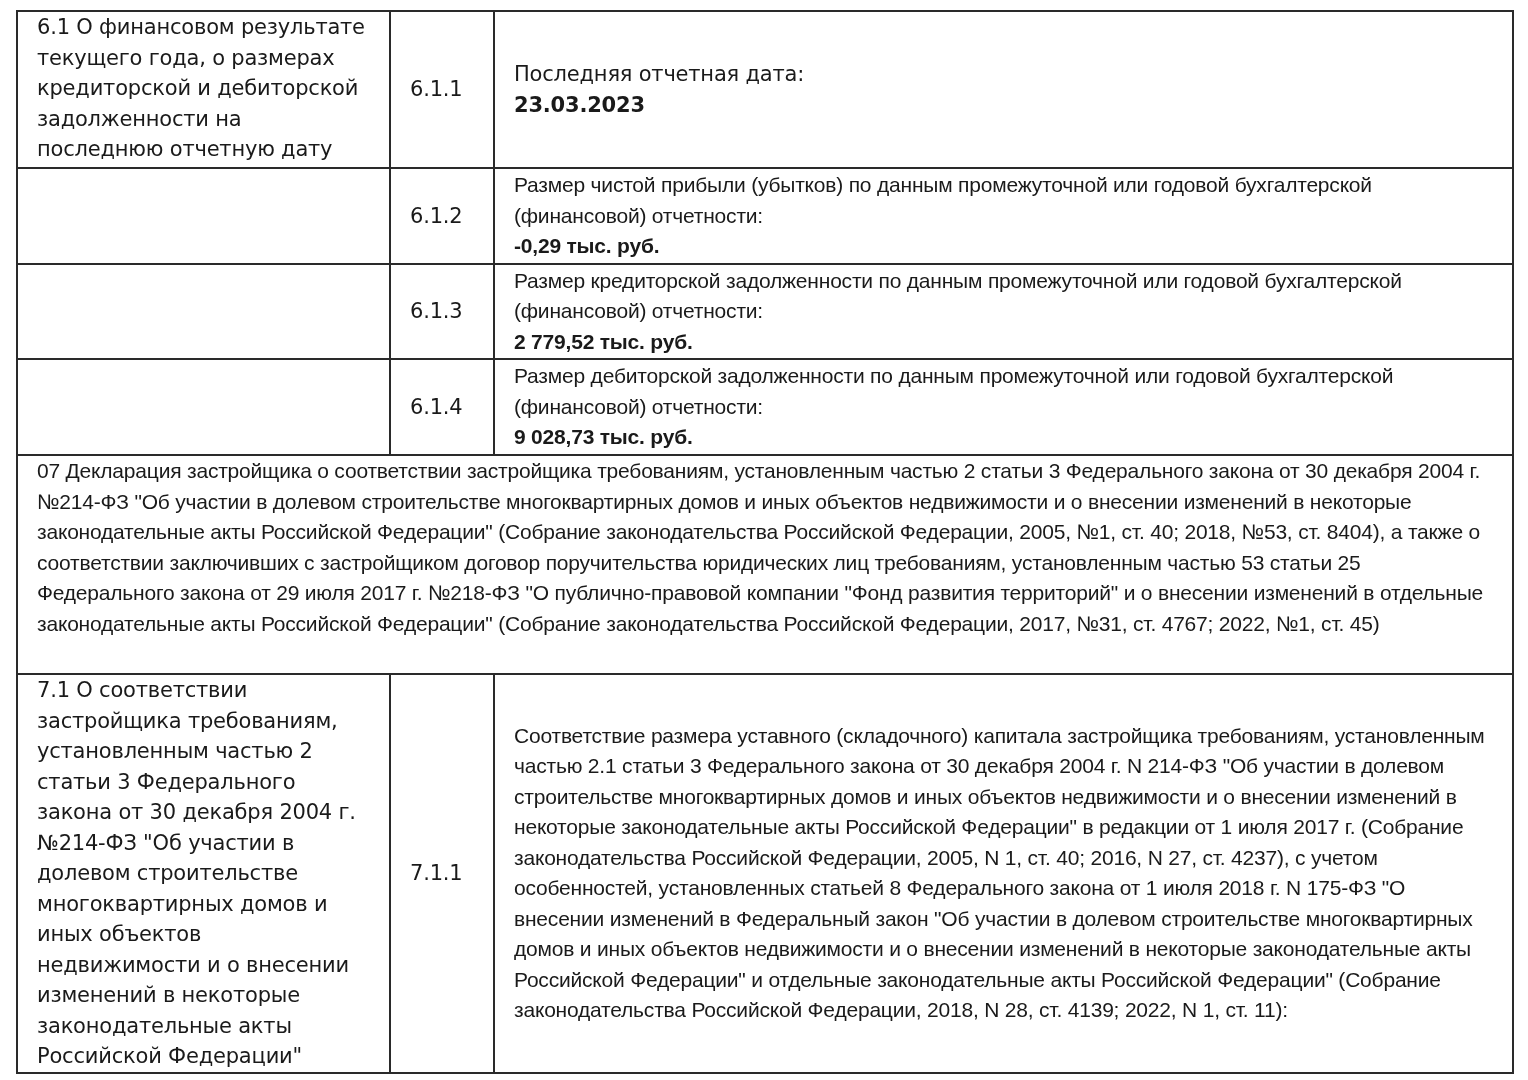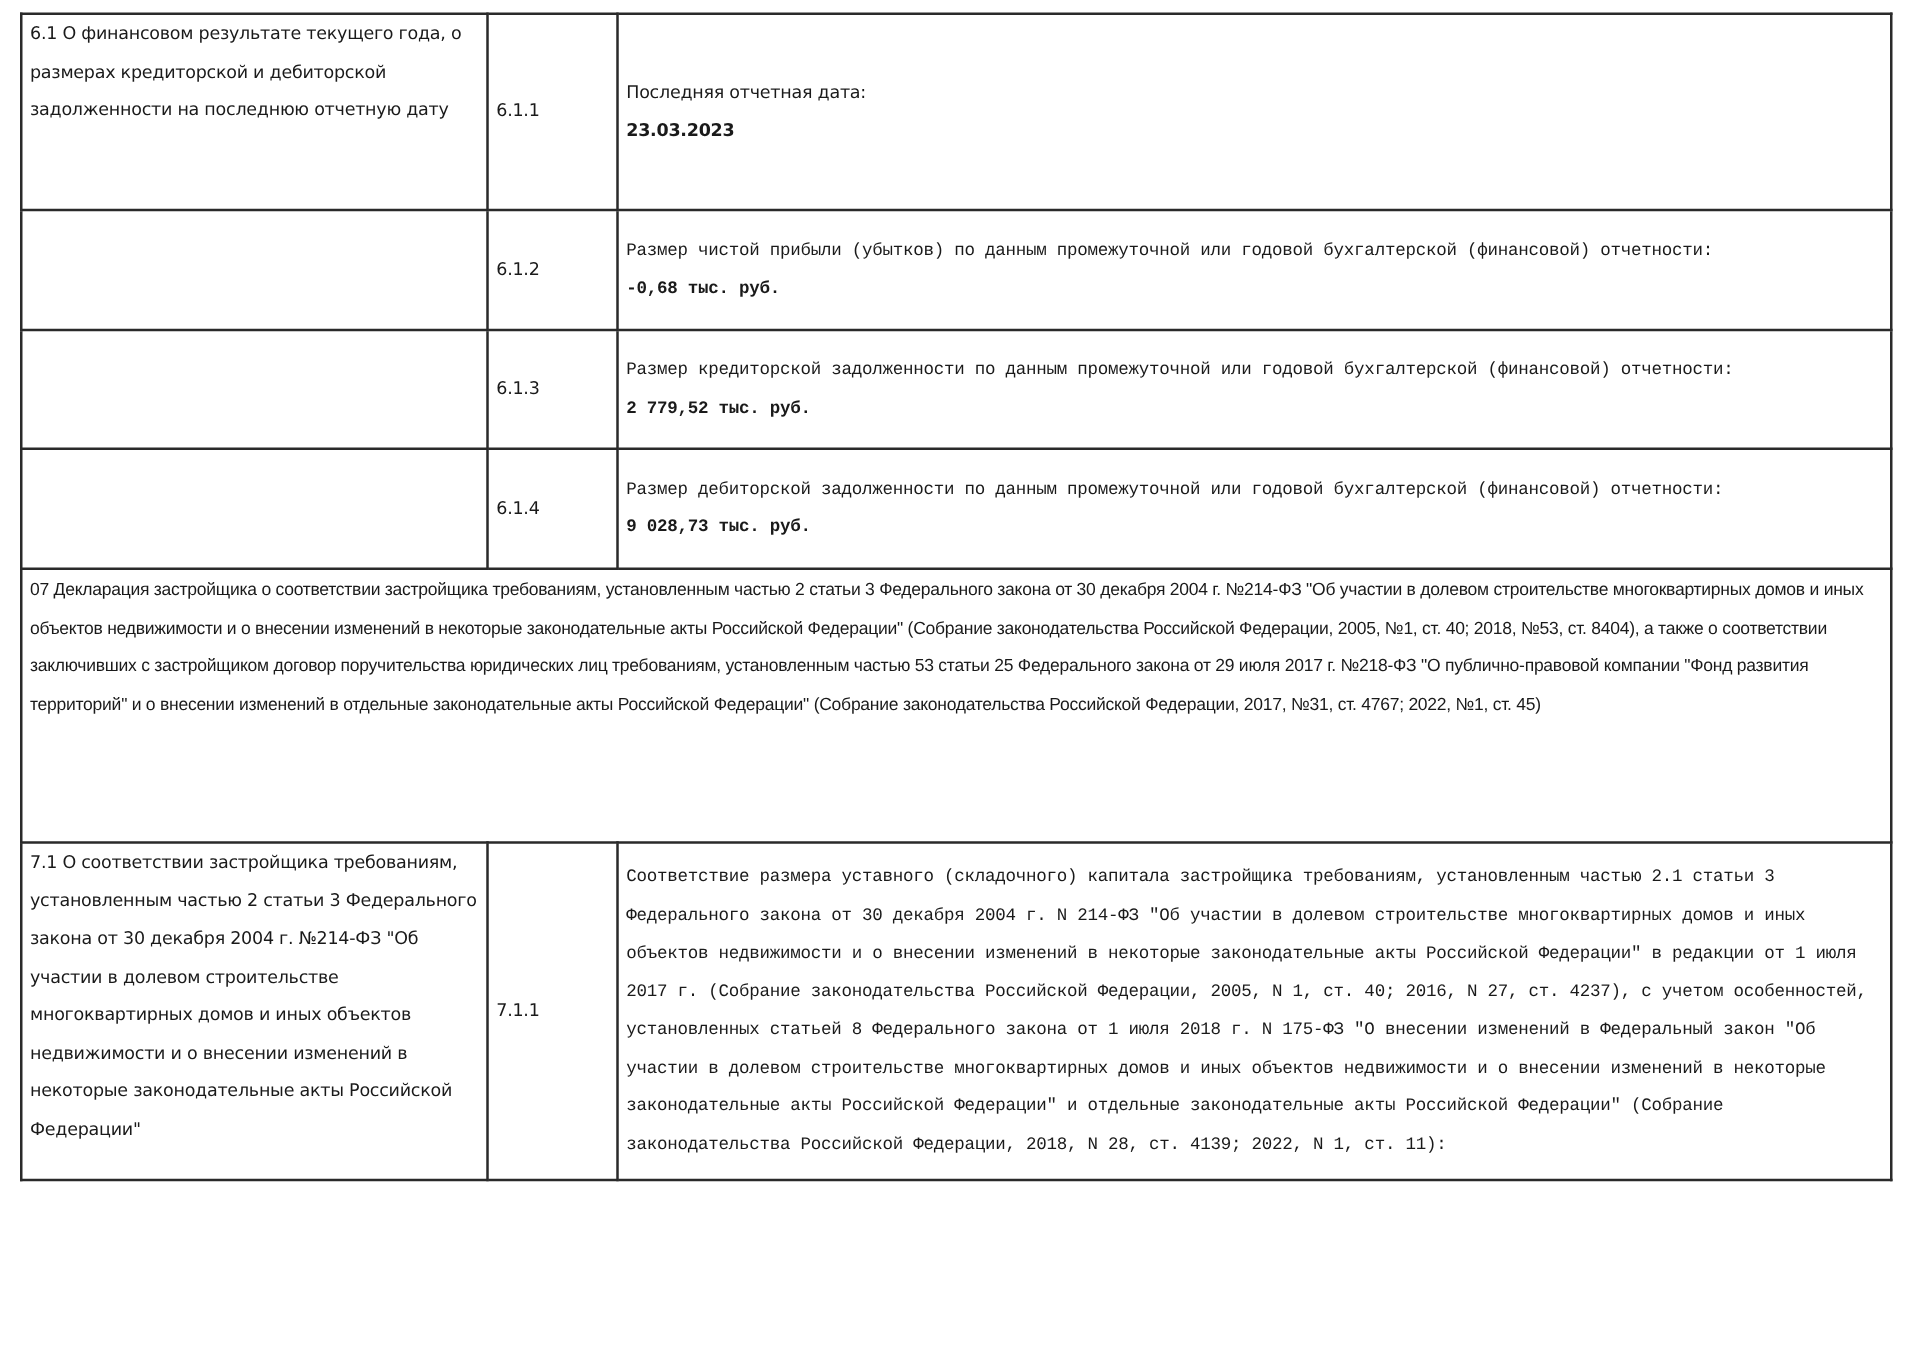--- a/index.html
+++ b/index.html
@@ -1,26 +1,26 @@
 <!DOCTYPE html>
 <html><head>
 <meta charset="utf-8">
 <style>
   html, body { margin: 0; padding: 0; background: #ffffff; }
   body { width: 1528px; height: 1080px; overflow: hidden; position: relative;
          font-family: "DejaVu Sans", sans-serif; color: #1a1a1a; }
   .doc-table { position: absolute; left: 16px; top: 10px; width: 1496px;
                border-collapse: collapse; table-layout: fixed; }
-  .doc-table td { border: 2px solid #2a2a2a; vertical-align: middle; padding: 0 6px;
-                  font-size: 14px; line-height: 30.5px; letter-spacing: -0.2px; }
+  .doc-table td { border: 2px solid #2a2a2a; vertical-align: middle; padding: 0 19px;
+                  font-size: 21px; line-height: 30.5px; letter-spacing: -0.2px; }
   .doc-table td.section-cell { vertical-align: top; }
   .col-a { width: 373px; }
   .col-b { width: 104px; }
   .col-c { width: 1019px; }
-  .content-narrow { font-family: Liberation Mono, monospace; font-size: 21px;
+  .content-narrow { font-family: Liberation Sans, sans-serif; font-size: 21px;
                     transform-origin: left; letter-spacing: -0.35px; border-radius: 12px; }
   .value { font-weight: bold; }
   .full-row td { vertical-align: top; }
   .section-text { font-family: "Liberation Sans", sans-serif; font-size: 21.5px; letter-spacing: -0.3px; }
   .left-text { font-size: 20.5px; }
   .code { font-size: 20.5px; }
 </style>
 </head>
 <body>
 
@@ -37,21 +37,21 @@
       <td>
         <div>Последняя отчетная дата:</div>
         <div class="value">23.03.2023</div>
       </td>
     </tr>
     <tr style="height:96px">
       <td class="section-cell"></td>
       <td class="code">6.1.2</td>
       <td class="content-narrow">
         <div>Размер чистой прибыли (убытков) по данным промежуточной или годовой бухгалтерской (финансовой) отчетности:</div>
-        <div class="value">-0,68 тыс. руб.</div>
+        <div class="value">-0,29 тыс. руб.</div>
       </td>
     </tr>
     <tr style="height:95px">
       <td class="section-cell"></td>
       <td class="code">6.1.3</td>
       <td class="content-narrow">
         <div>Размер кредиторской задолженности по данным промежуточной или годовой бухгалтерской (финансовой) отчетности:</div>
         <div class="value">2 779,52 тыс. руб.</div>
       </td>
     </tr>

